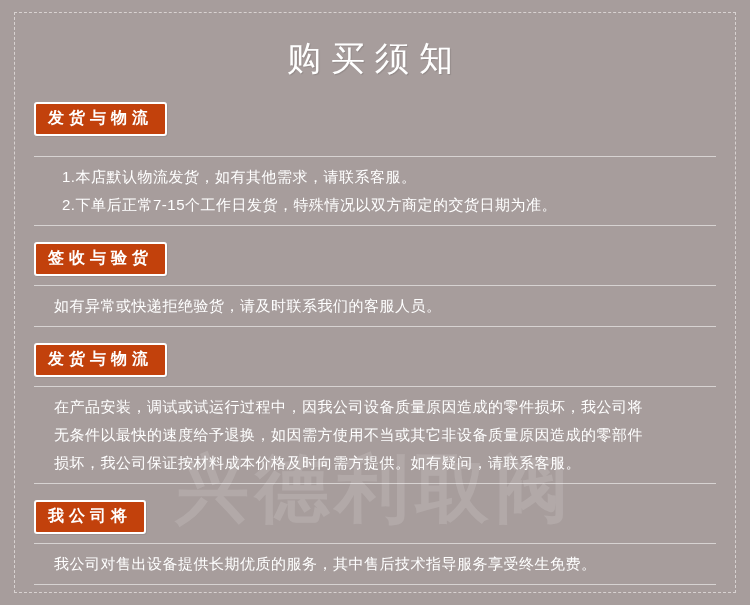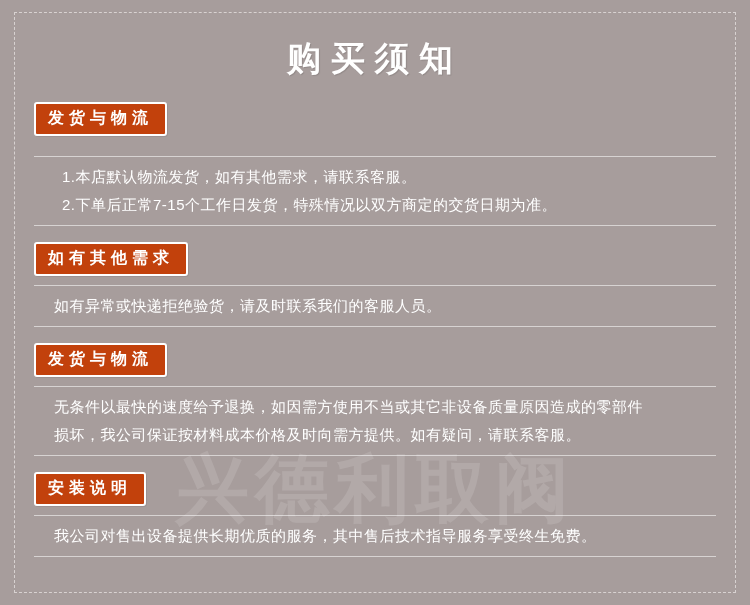--- a/index.html
+++ b/index.html
@@ -49,21 +49,21 @@
   }
   .content {
     position: relative;
     z-index: 2;
     padding: 0 34px;
   }
   .main-title {
     text-align: center;
     color: #ffffff;
     font-size: 34px;
-    font-weight: bold;
+    font-weight: normal;
     letter-spacing: 10px;
     padding-top: 36px;
     padding-bottom: 4px;
     font-family: "Liberation Serif", serif;
     text-shadow: 1px 1px 1px rgba(0,0,0,0.12);
   }
   .section {
     margin-top: 16px;
   }
   .section-head {
@@ -115,35 +115,36 @@
 
     <div class="section sec-logistics">
       <div class="section-head">发货与物流</div>
       <div class="section-body rule-top rule-bottom">
         <p class="indent-1">1.本店默认物流发货，如有其他需求，请联系客服。</p>
         <p class="indent-1">2.下单后正常7-15个工作日发货，特殊情况以双方商定的交货日期为准。</p>
       </div>
     </div>
 
     <div class="section sec-receipt">
-      <div class="section-head">如有其他需求</div>
+      <div class="section-head">签收与验货</div>
       <div class="section-body rule-top rule-bottom">
         <p>如有异常或快递拒绝验货，请及时联系我们的客服人员。</p>
       </div>
     </div>
 
     <div class="section sec-install">
       <div class="section-head">发货与物流</div>
       <div class="section-body rule-top rule-bottom">
+        <p>在产品安装，调试或试运行过程中，因我公司设备质量原因造成的零件损坏，我公司将</p>
         <p>无条件以最快的速度给予退换，如因需方使用不当或其它非设备质量原因造成的零部件</p>
         <p>损坏，我公司保证按材料成本价格及时向需方提供。如有疑问，请联系客服。</p>
       </div>
     </div>
 
     <div class="section sec-service">
-      <div class="section-head">安装说明</div>
+      <div class="section-head">我公司将</div>
       <div class="section-body rule-top rule-bottom">
         <p>我公司对售出设备提供长期优质的服务，其中售后技术指导服务享受终生免费。</p>
       </div>
     </div>
 
   </div>
 </div>
 
 </body></html>

